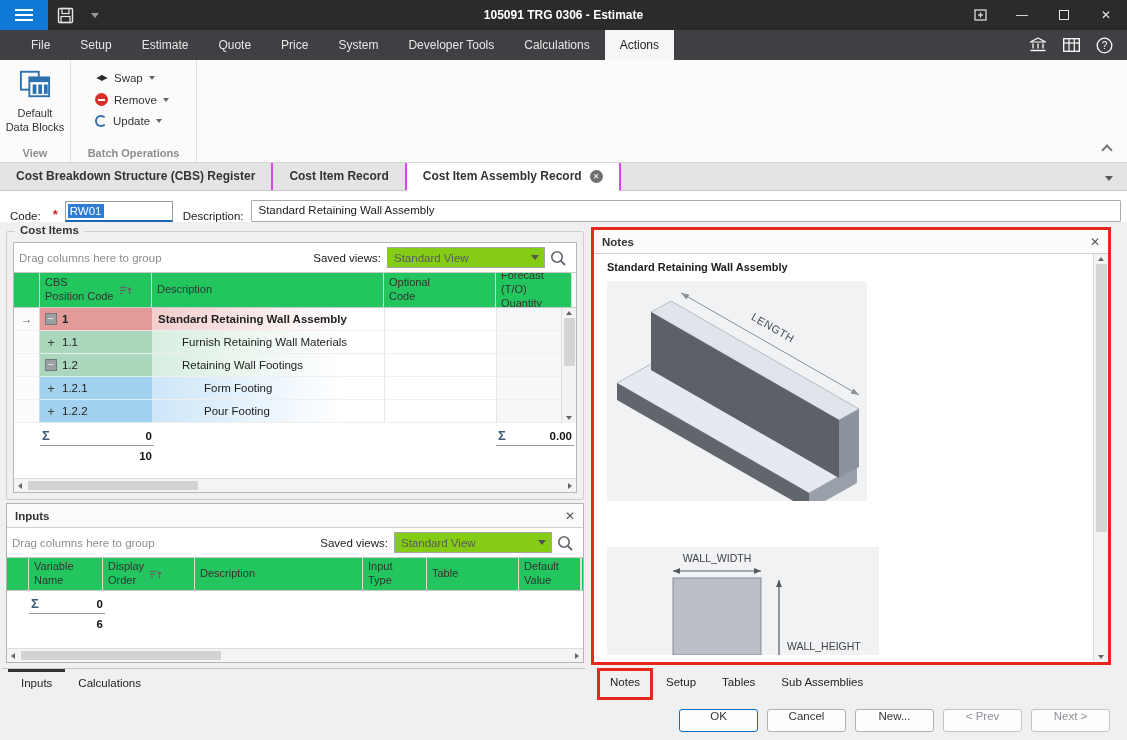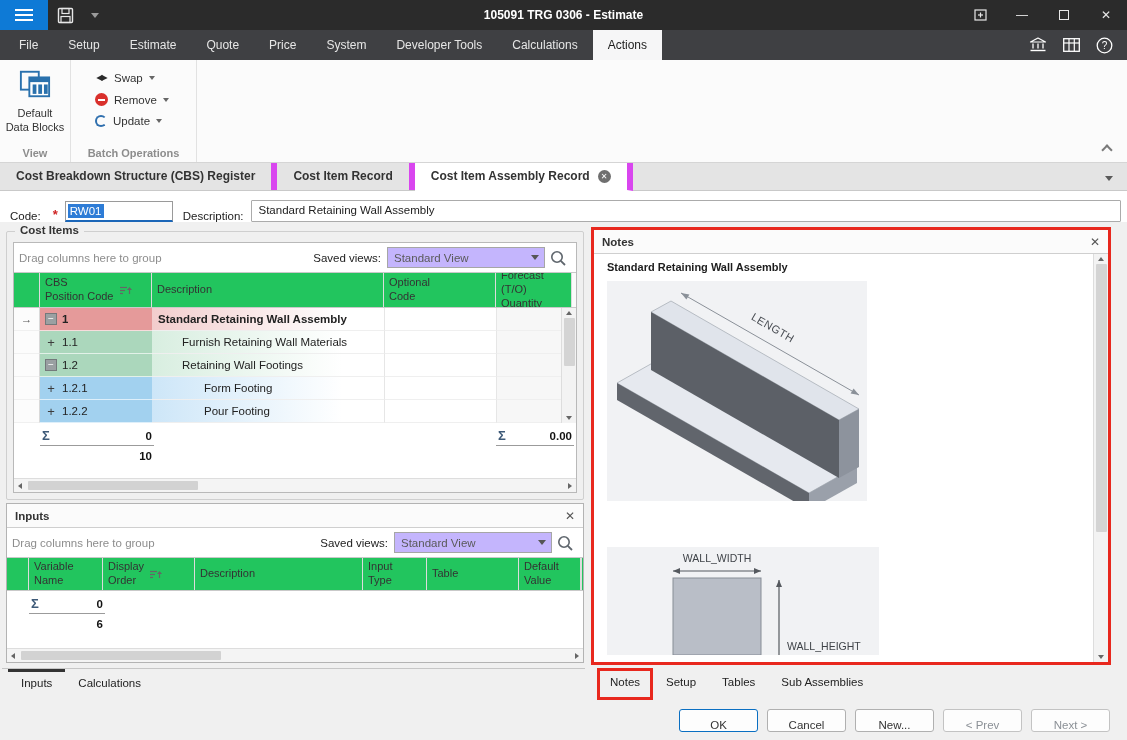--- a/index.html
+++ b/index.html
@@ -12,21 +12,21 @@
   .hamburger{width:48px;height:30px;background:#0e7ad6;display:flex;flex-direction:column;justify-content:center;align-items:center;gap:3px;cursor:pointer}
   .hamburger i{display:block;width:18px;height:2px;background:#fff}
   .tb-ic{display:flex;align-items:center;justify-content:center;height:30px;padding:0 9px;color:#ddd}
   .qa-caret{color:#9a9a9a;font-size:8px;padding:0 8px}
   .win-title{position:absolute;left:0;right:0;text-align:center;color:#fff;font-weight:bold;font-size:12px;pointer-events:none}
   .wincontrols{margin-left:auto;display:flex;height:30px}
   .wbtn{width:42px;height:30px;display:flex;align-items:center;justify-content:center;color:#e8e8e8;font-size:12px}
   .wbtn .maxbox{display:block;width:10px;height:10px;border:1px solid #e8e8e8}
 
   
-  .menubar{position:absolute;left:0;top:30px;width:100%;height:30px;background:#3f4043;display:flex;align-items:stretch;padding-left:4px}
+  .menubar{position:absolute;left:0;top:30px;width:100%;height:30px;background:#3f4043;display:flex;align-items:stretch;padding-left:16px}
   .menu-item{padding:0 15px;line-height:30px;color:#e6e6e6;font-size:12px;cursor:pointer;white-space:nowrap}
   .menu-item.active{background:#f6f6f7;color:#1d1d1d}
   .menu-icons{margin-left:auto;display:flex;align-items:center;gap:16px;padding-right:14px}
 
   
   .ribbon{position:absolute;left:0;top:60px;width:100%;height:103px;background:#fbfbfb;border-bottom:1px solid #d5d5d5}
   .rgroup{position:absolute;top:0;bottom:0;border-right:1px solid #e2e2e2}
   .rg-view{left:0;width:71px}
   .rg-batch{left:71px;width:126px}
   .rgroup-label{position:absolute;bottom:3px;left:0;right:0;text-align:center;color:#8d8d8d;font-weight:bold;font-size:11px;white-space:nowrap}
@@ -38,21 +38,21 @@
   .bicon{width:13px;height:13px;display:inline-flex;align-items:center;justify-content:center;flex:none}
   .bicon.swap::before{content:"◀▶";font-size:8px;color:#2a2a2a;letter-spacing:-1px}
   .bicon.remove{background:#d9302c;border-radius:50%}
   .bicon.remove::before{content:"";width:7px;height:2px;background:#fff}
   .bicon.update{border:2px solid #2f6fae;border-radius:50%;border-right-color:transparent;width:12px;height:12px}
   .ribbon-collapse{position:absolute;right:16px;bottom:8px;width:8px;height:8px;border-top:2px solid #7a7a7a;border-left:2px solid #7a7a7a;transform:rotate(45deg);cursor:pointer}
   .ml{white-space:pre-line}
 
   
   .tabbar{position:absolute;left:0;top:163px;width:100%;height:28px;background:#e4e4e4;border-bottom:1px solid #c9c9c9;display:flex;align-items:stretch}
-  .doctab{padding:0 16px;line-height:27px;font-size:12px;font-weight:bold;color:#333;border-right:6px solid #d946ef;display:flex;align-items:center;gap:8px;cursor:pointer;white-space:nowrap}
+  .doctab{padding:0 16px;line-height:27px;font-size:12px;font-weight:bold;color:#333;border-right:2px solid #d946ef;display:flex;align-items:center;gap:8px;cursor:pointer;white-space:nowrap}
   .doctab.active{background:#fff;border-bottom:1px solid #fff;margin-bottom:-1px}
   .tabclose{width:13px;height:13px;border-radius:50%;background:#6f6f6f;color:#fff;font-size:8px;line-height:13px;text-align:center}
   .tab-overflow{margin-left:auto;align-self:center;padding-right:14px;cursor:pointer}
   .tri-dn{display:inline-block;width:0;height:0;border-left:4px solid transparent;border-right:4px solid transparent;border-top:5px solid #5a5a5a}
   .tri-up{display:inline-block;width:0;height:0;border-left:3px solid transparent;border-right:3px solid transparent;border-bottom:4px solid #666}
   .tri-down{display:inline-block;width:0;height:0;border-left:3px solid transparent;border-right:3px solid transparent;border-top:4px solid #666}
   .tri-l{display:inline-block;width:0;height:0;border-top:3px solid transparent;border-bottom:3px solid transparent;border-right:4px solid #666}
   .tri-r{display:inline-block;width:0;height:0;border-top:3px solid transparent;border-bottom:3px solid transparent;border-left:4px solid #666}
 
   
@@ -68,21 +68,21 @@
   .content{position:absolute;left:0;top:222px;width:100%;height:478px;background:#f0f0f0}
 
   
   .cost-box{position:absolute;left:6px;top:9px;width:578px;height:269px;border:1px solid #cfcfcf;border-radius:2px}
   .gb-label{position:absolute;top:-8px;left:8px;background:#f0f0f0;padding:0 5px;font-weight:bold;color:#333}
   .gb-inner{position:absolute;left:6px;right:6px;top:10px;bottom:6px;border:1px solid #b9b9b9;background:#fff;display:flex;flex-direction:column;overflow:hidden}
 
   .grid-toolbar{height:30px;flex:none;border-bottom:1px solid #c9c9c9;display:flex;align-items:center;padding:0 5px}
   .drag-hint{color:#8d8d8d}
   .sv-label{margin-left:auto;margin-right:6px;color:#222;white-space:nowrap}
-  .combo{width:158px;height:21px;border:1px solid #a6a6a6;background:#c4b5fd;display:flex;align-items:center;cursor:pointer;flex:none}
+  .combo{width:158px;height:21px;border:1px solid #a6a6a6;background:#84cc16;display:flex;align-items:center;cursor:pointer;flex:none}
   .combo .val{flex:1;padding:0 6px;color:#5a5a5a;overflow:hidden;white-space:nowrap}
   .combo .cbtn{width:18px;display:flex;align-items:center;justify-content:center}
   .search-btn{width:26px;display:flex;align-items:center;justify-content:center;cursor:pointer}
 
   .ghead{flex:none;display:flex;border-bottom:1px solid #c9c9c9;background:#22c55e;color:#333;font-size:11px}
   .ghead .hcell{display:flex;align-items:center;gap:5px;padding:3px 5px;border-right:1px solid #dcdcdc;line-height:1.25;overflow:hidden}
   .ghead-cost{height:35px}
   .ghead-inputs{height:33px}
   .hcorner{width:16px;border-right:none!important;background:#fbfbfb}
   .ifill{flex:1;border-left:1px solid #dcdcdc}
@@ -141,21 +141,21 @@
   
   .notes-panel{position:absolute;left:591px;top:5px;width:520px;height:438px;border:3px solid #e8281e;background:#fff;display:flex;flex-direction:column;overflow:hidden}
   .notes-body{flex:1;position:relative;overflow:hidden}
   .notes-title{padding:7px 0 0 13px;font-weight:bold;font-size:11px;color:#1d1d1d}
   .dia1{display:block;margin:8px 0 0 13px}
   .dia2{display:block;margin:46px 0 0 13px}
   .notes-vscroll{position:absolute;right:0;top:0;bottom:0;width:15px;background:#f3f3f3;border-left:1px solid #ddd;display:flex;flex-direction:column;align-items:center;padding:3px 0}
 
   
   .footer{position:absolute;left:0;bottom:0;width:100%;height:40px;background:#f0f0f0;display:flex;align-items:center;justify-content:flex-end;gap:9px;padding-right:17px}
-  .fbtn{width:79px;height:23px;background:#fdfdfd;border:1px solid #b0b0b0;border-radius:3px;display:flex;align-items:flex-end;justify-content:center;font-size:11.5px;color:#333;cursor:pointer}
+  .fbtn{width:79px;height:23px;background:#fdfdfd;border:1px solid #b0b0b0;border-radius:3px;display:flex;align-items:flex-start;justify-content:center;font-size:11.5px;color:#333;cursor:pointer}
   .fbtn.primary{border:1px solid #0a6fc2}
   .fbtn.muted{color:#8b9096;border-color:#c3c3c3}
 </style>
 </head>
 <body>
 
 <div class="app">
 
   <div class="titlebar">
     <div class="hamburger">

